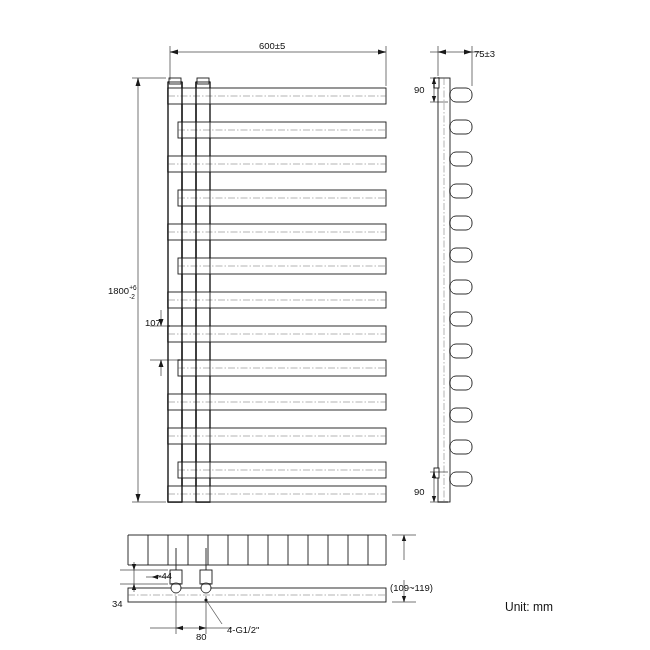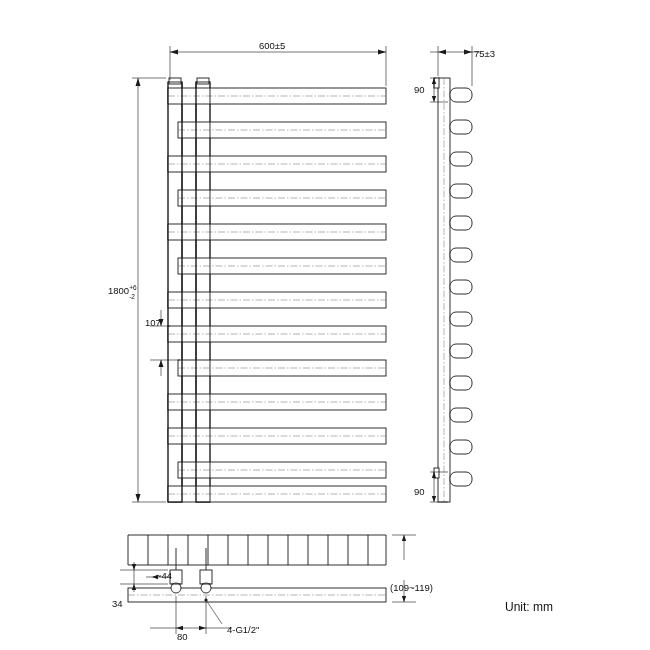--- a/index.html
+++ b/index.html
@@ -241,21 +241,21 @@
 
   <div class="lbl" style="left:474px;top:48px;">75±3</div>
 
   <div class="lbl" style="left:414px;top:84px;">90</div>
 
   <div class="lbl" style="left:414px;top:486px;">90</div>
 
   <div class="lbl" style="left:112px;top:570px;margin-top:28px;">34</div>
   <div class="lbl" style="left:116px;top:570px;margin-left:40px;">~<span>44</span></div>
 
-  <div class="lbl" style="left:177px;top:631px;">80</div>
+  <div class="lbl" style="left:196px;top:631px;">80</div>
 
   <div class="lbl" style="left:227px;top:624px;">4-G1/2"</div>
 
   <div class="lbl" style="left:390px;top:582px;text-align:center;">(109~119)</div>
 
   <div class="lbl unit" style="left:505px;top:600px;">Unit: mm</div>
 
 </div>
 
 </body></html>

